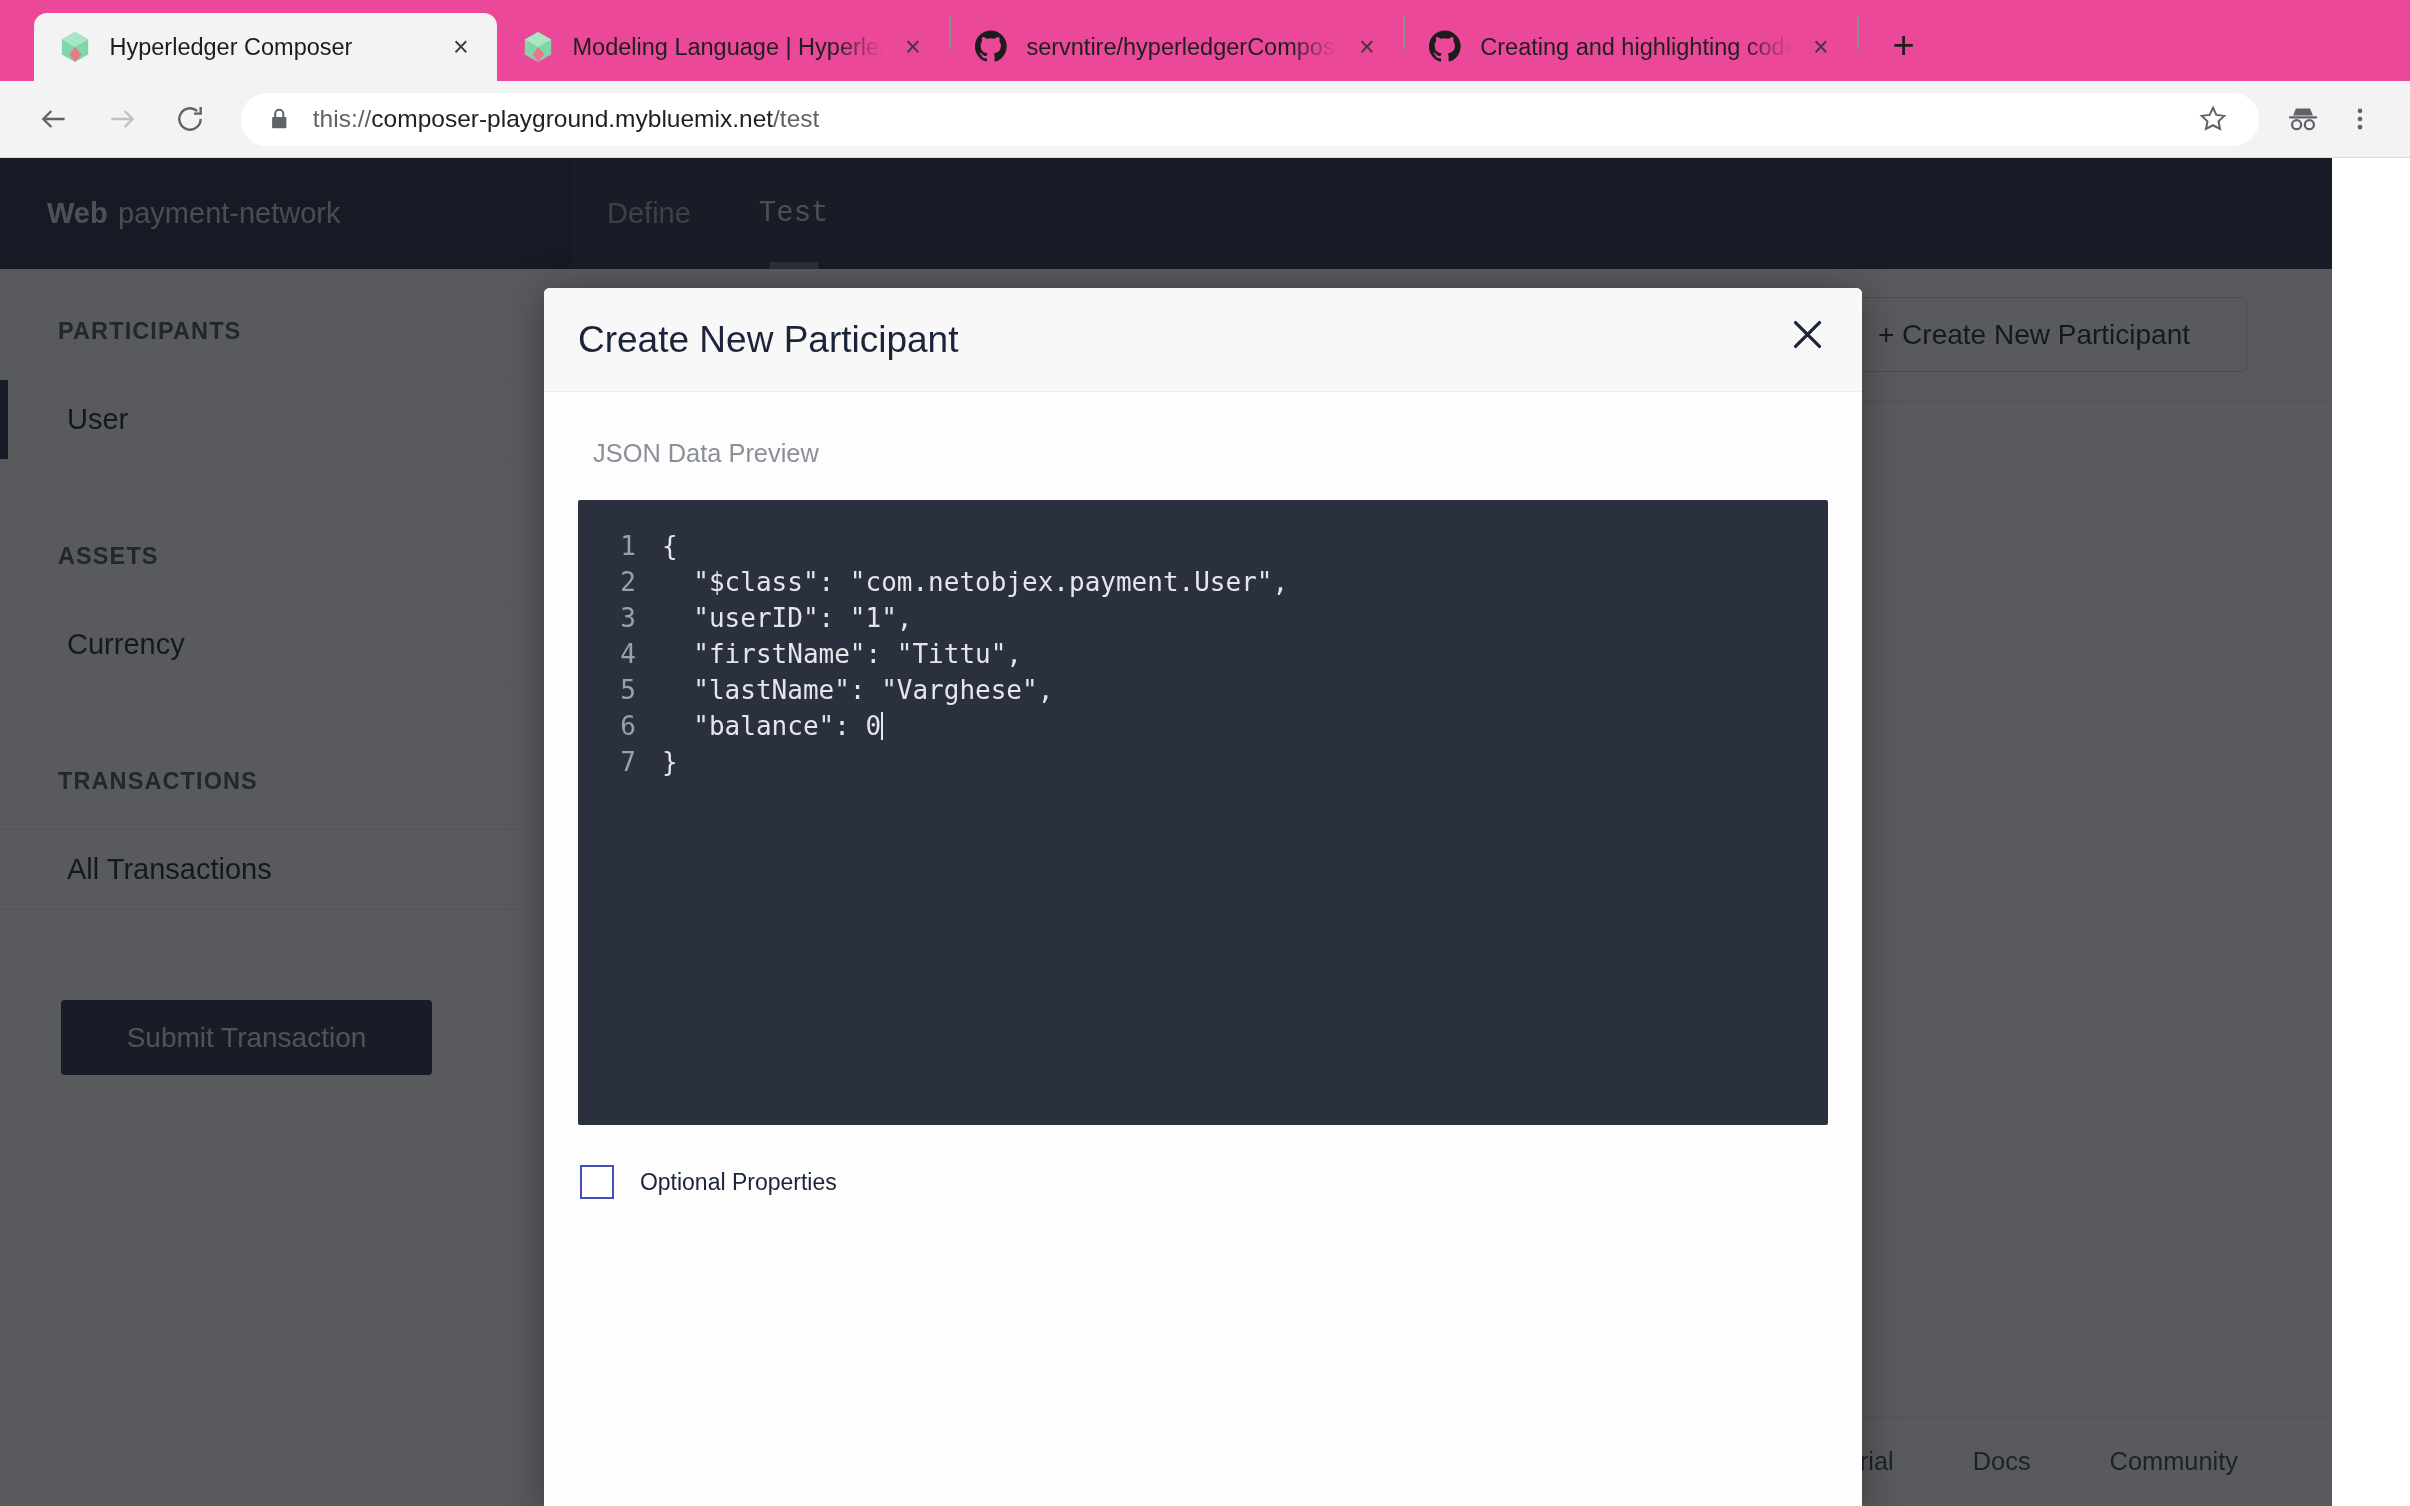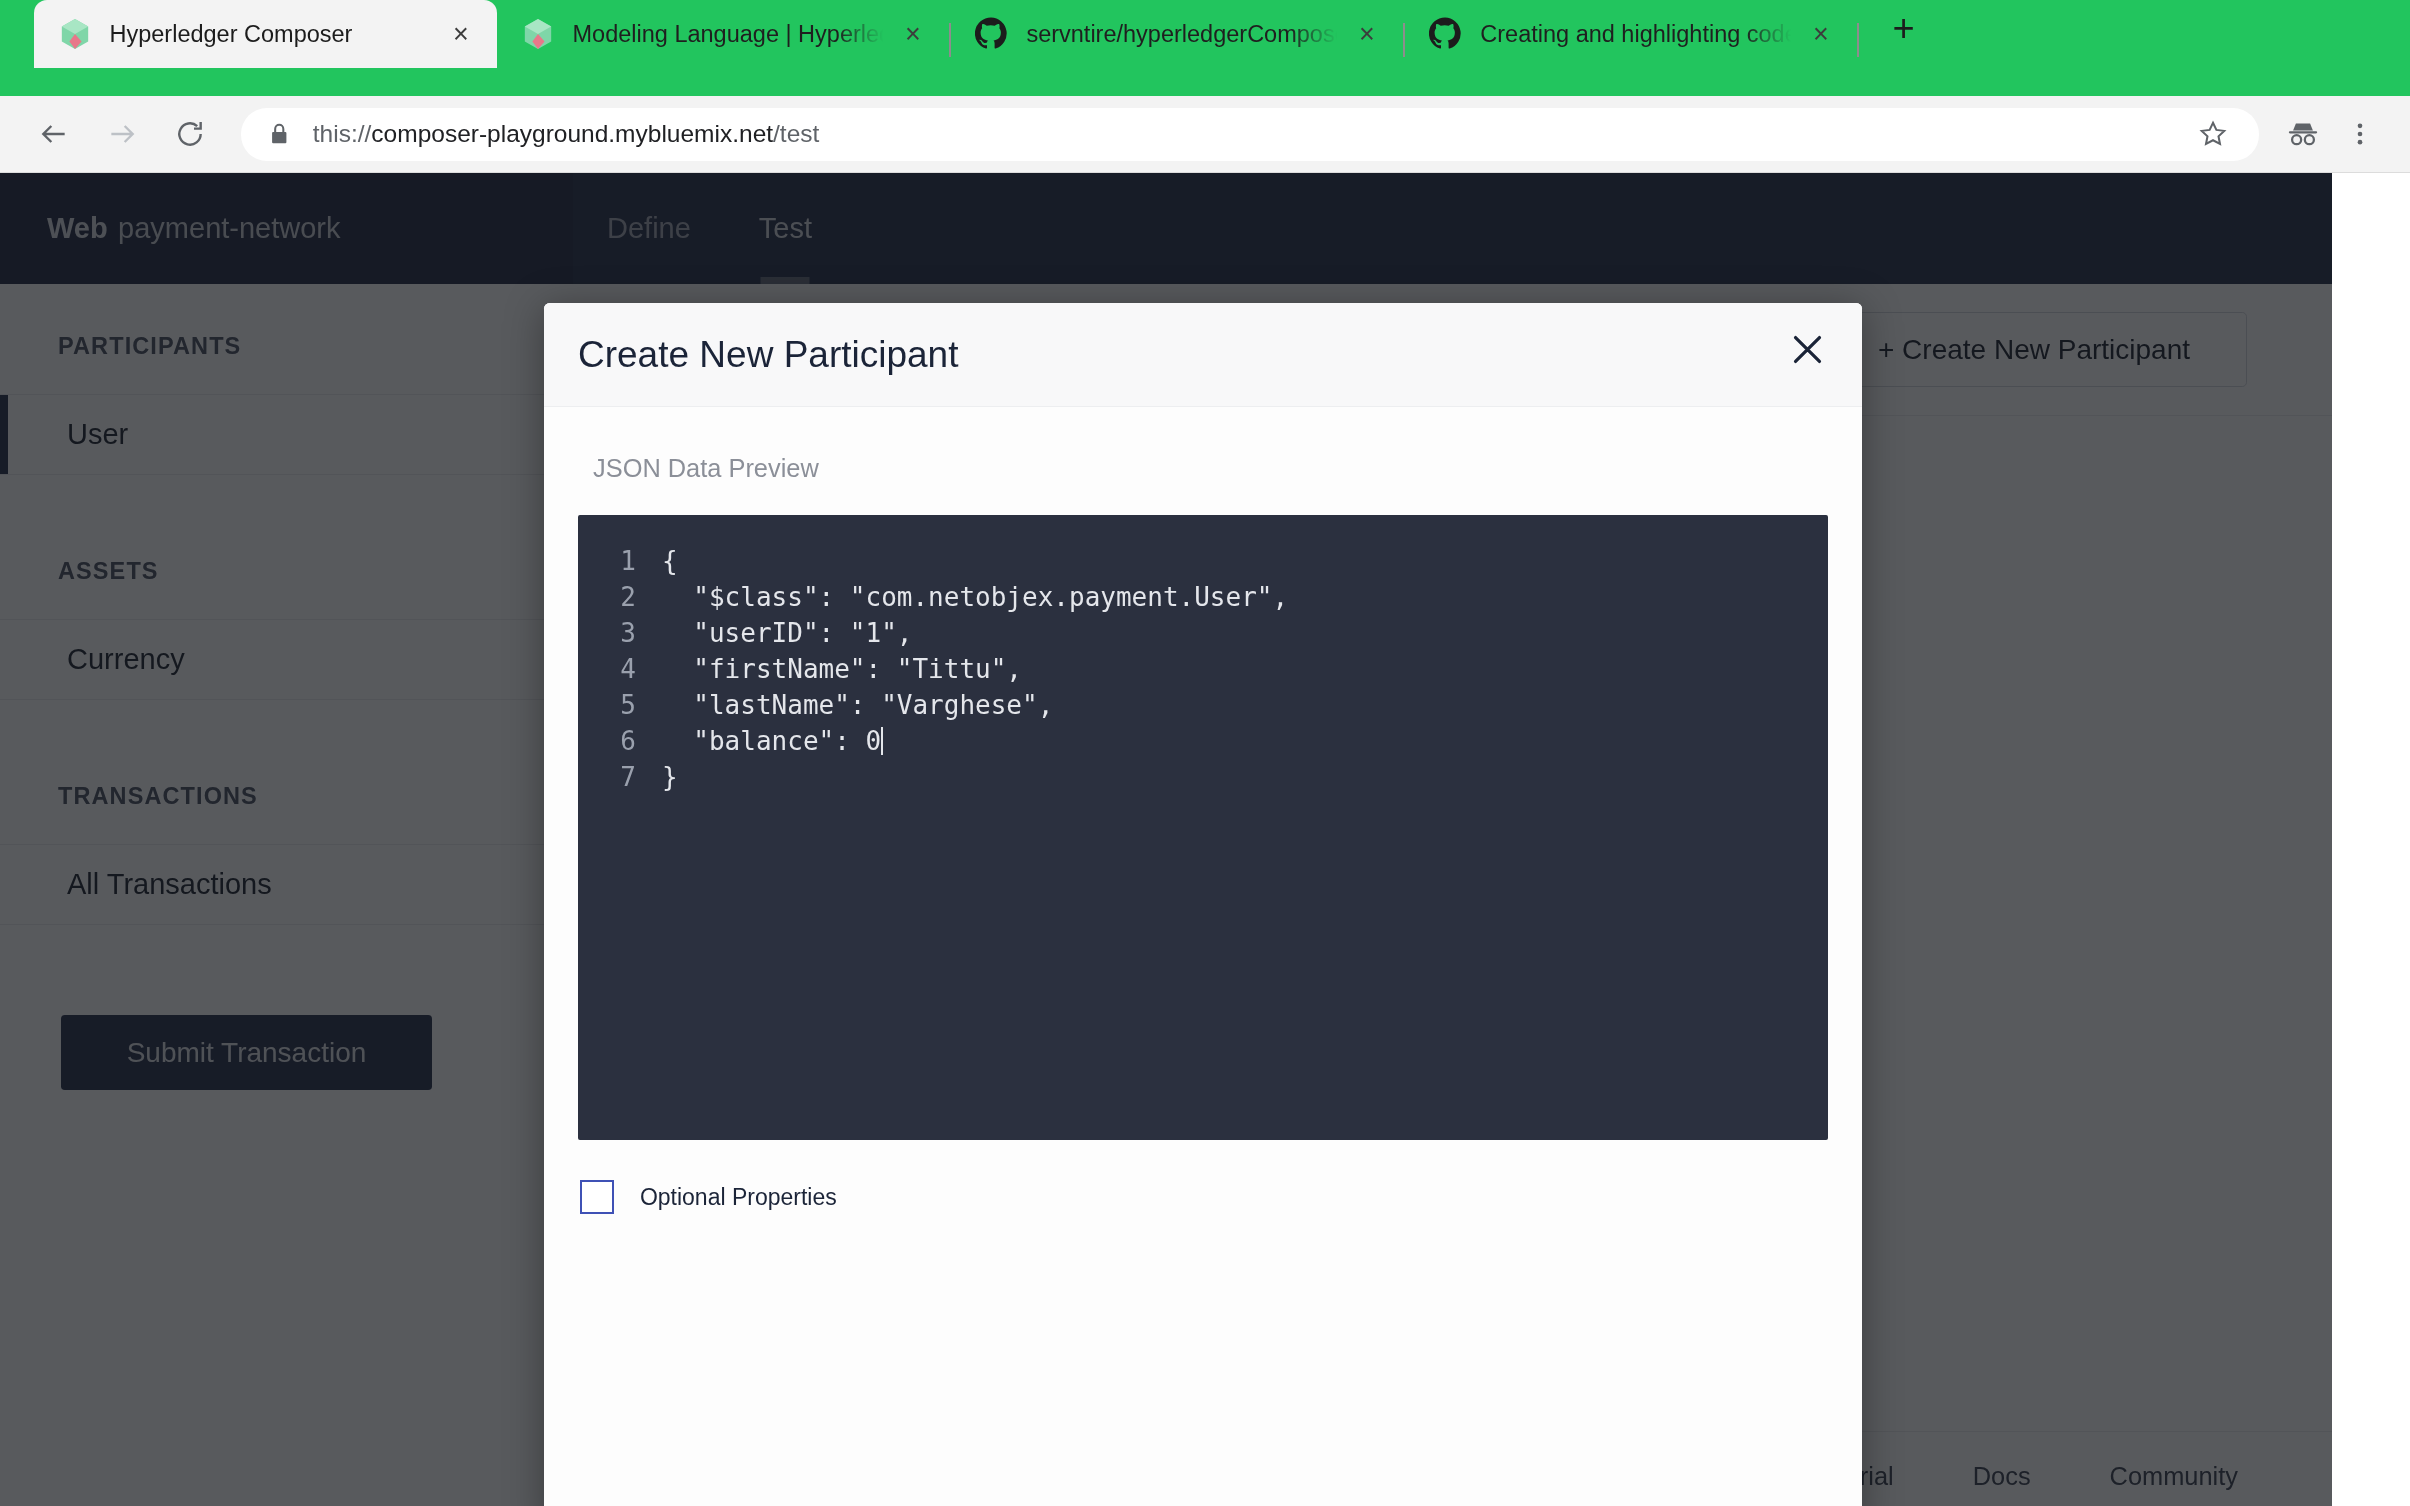--- a/index.html
+++ b/index.html
@@ -7,24 +7,24 @@
     width: 2411px; height: 1507px;
     overflow: hidden;
     background: #ffffff;
     font-family: "Liberation Sans", sans-serif;
   }
 
   
   .browser { width: 2411px; height: 1507px; position: relative; }
 
   .tabstrip {
-    height: 96px;
-    background: #22c55e;
-    display: flex;
-    align-items: flex-start;
+    height: 81px;
+    background: #ec4899;
+    display: flex;
+    align-items: flex-end;
     padding-left: 34px;
     position: relative;
   }
   .tab {
     height: 68px;
     display: flex;
     align-items: center;
     padding: 0 19px 0 24.5px;
     min-width: 0;
     position: relative;
@@ -138,21 +138,21 @@
   .brand b { font-weight: 700; margin-right: 10.4px; color: #d8dae2; }
   .nav-tabs { display: flex; align-items: center; height: 111px; }
   .nav-tab {
     height: 111px;
     display: flex; align-items: center;
     padding: 0 34px;
     font-size: 29px;
     color: #9fa3b1;
     position: relative;
   }
-  .nav-tab.active { color: #cfd2da; }
+  .nav-tab.active { color: #cfd2da; font-family: Liberation Mono, monospace; }
   .nav-tab.active::after {
     content: "";
     position: absolute;
     left: 50%; transform: translateX(-50%);
     bottom: 0;
     width: 49px; height: 6.6px;
     background: #5a6275;
   }
   .header-right {
     margin-left: auto;

